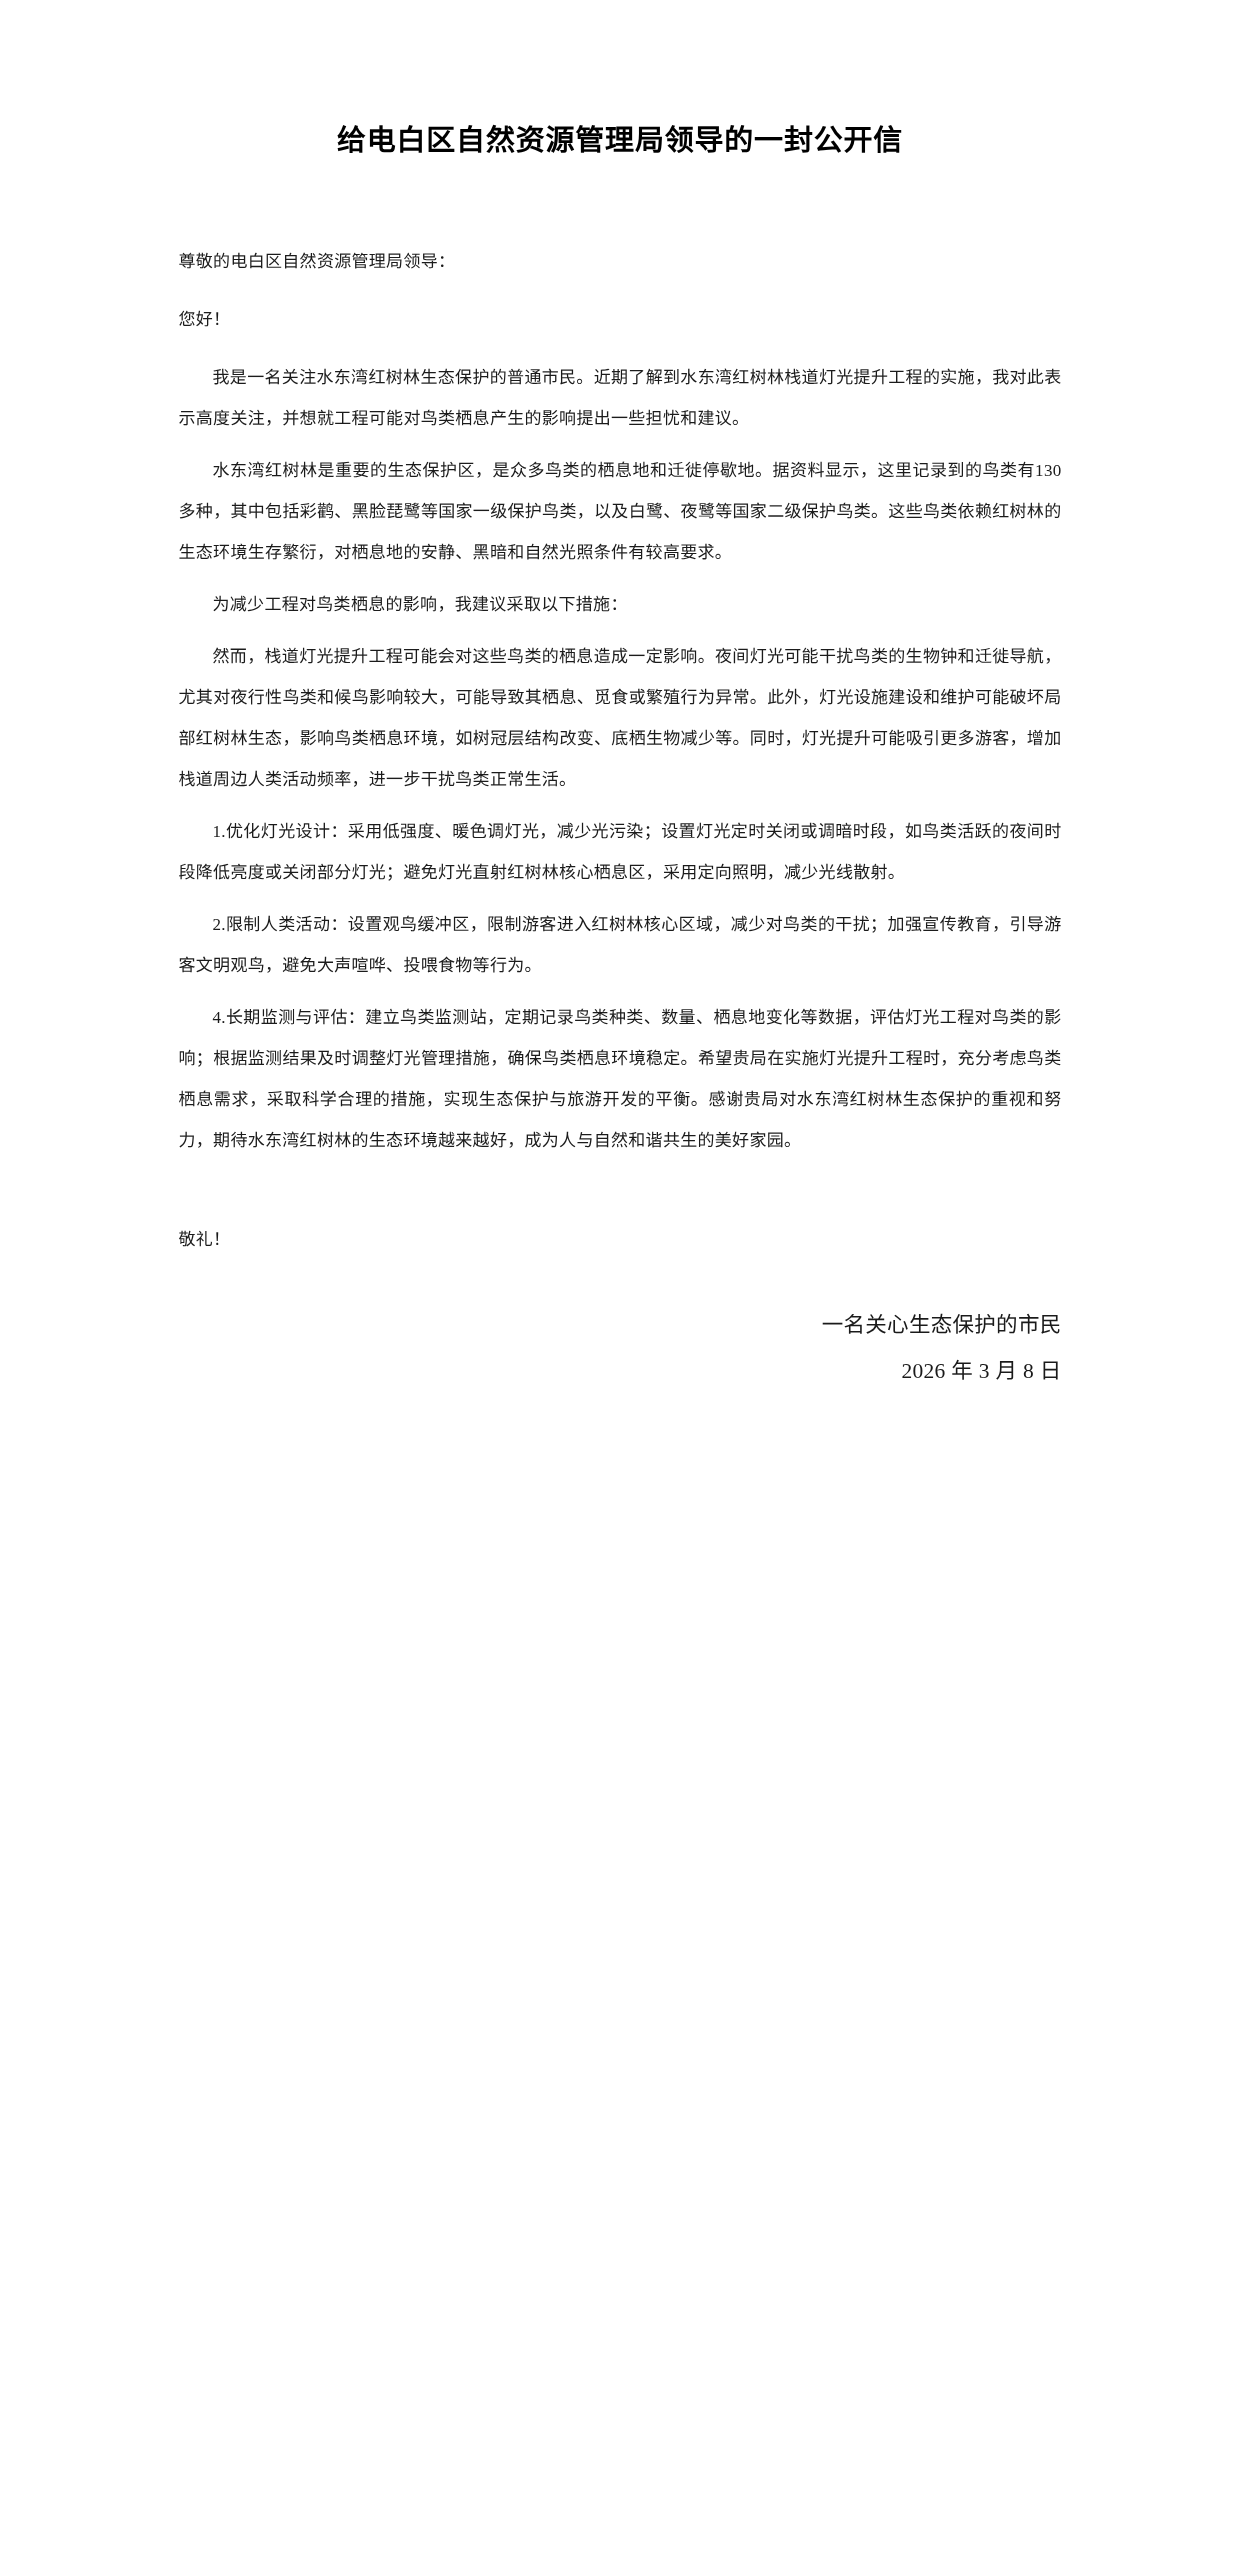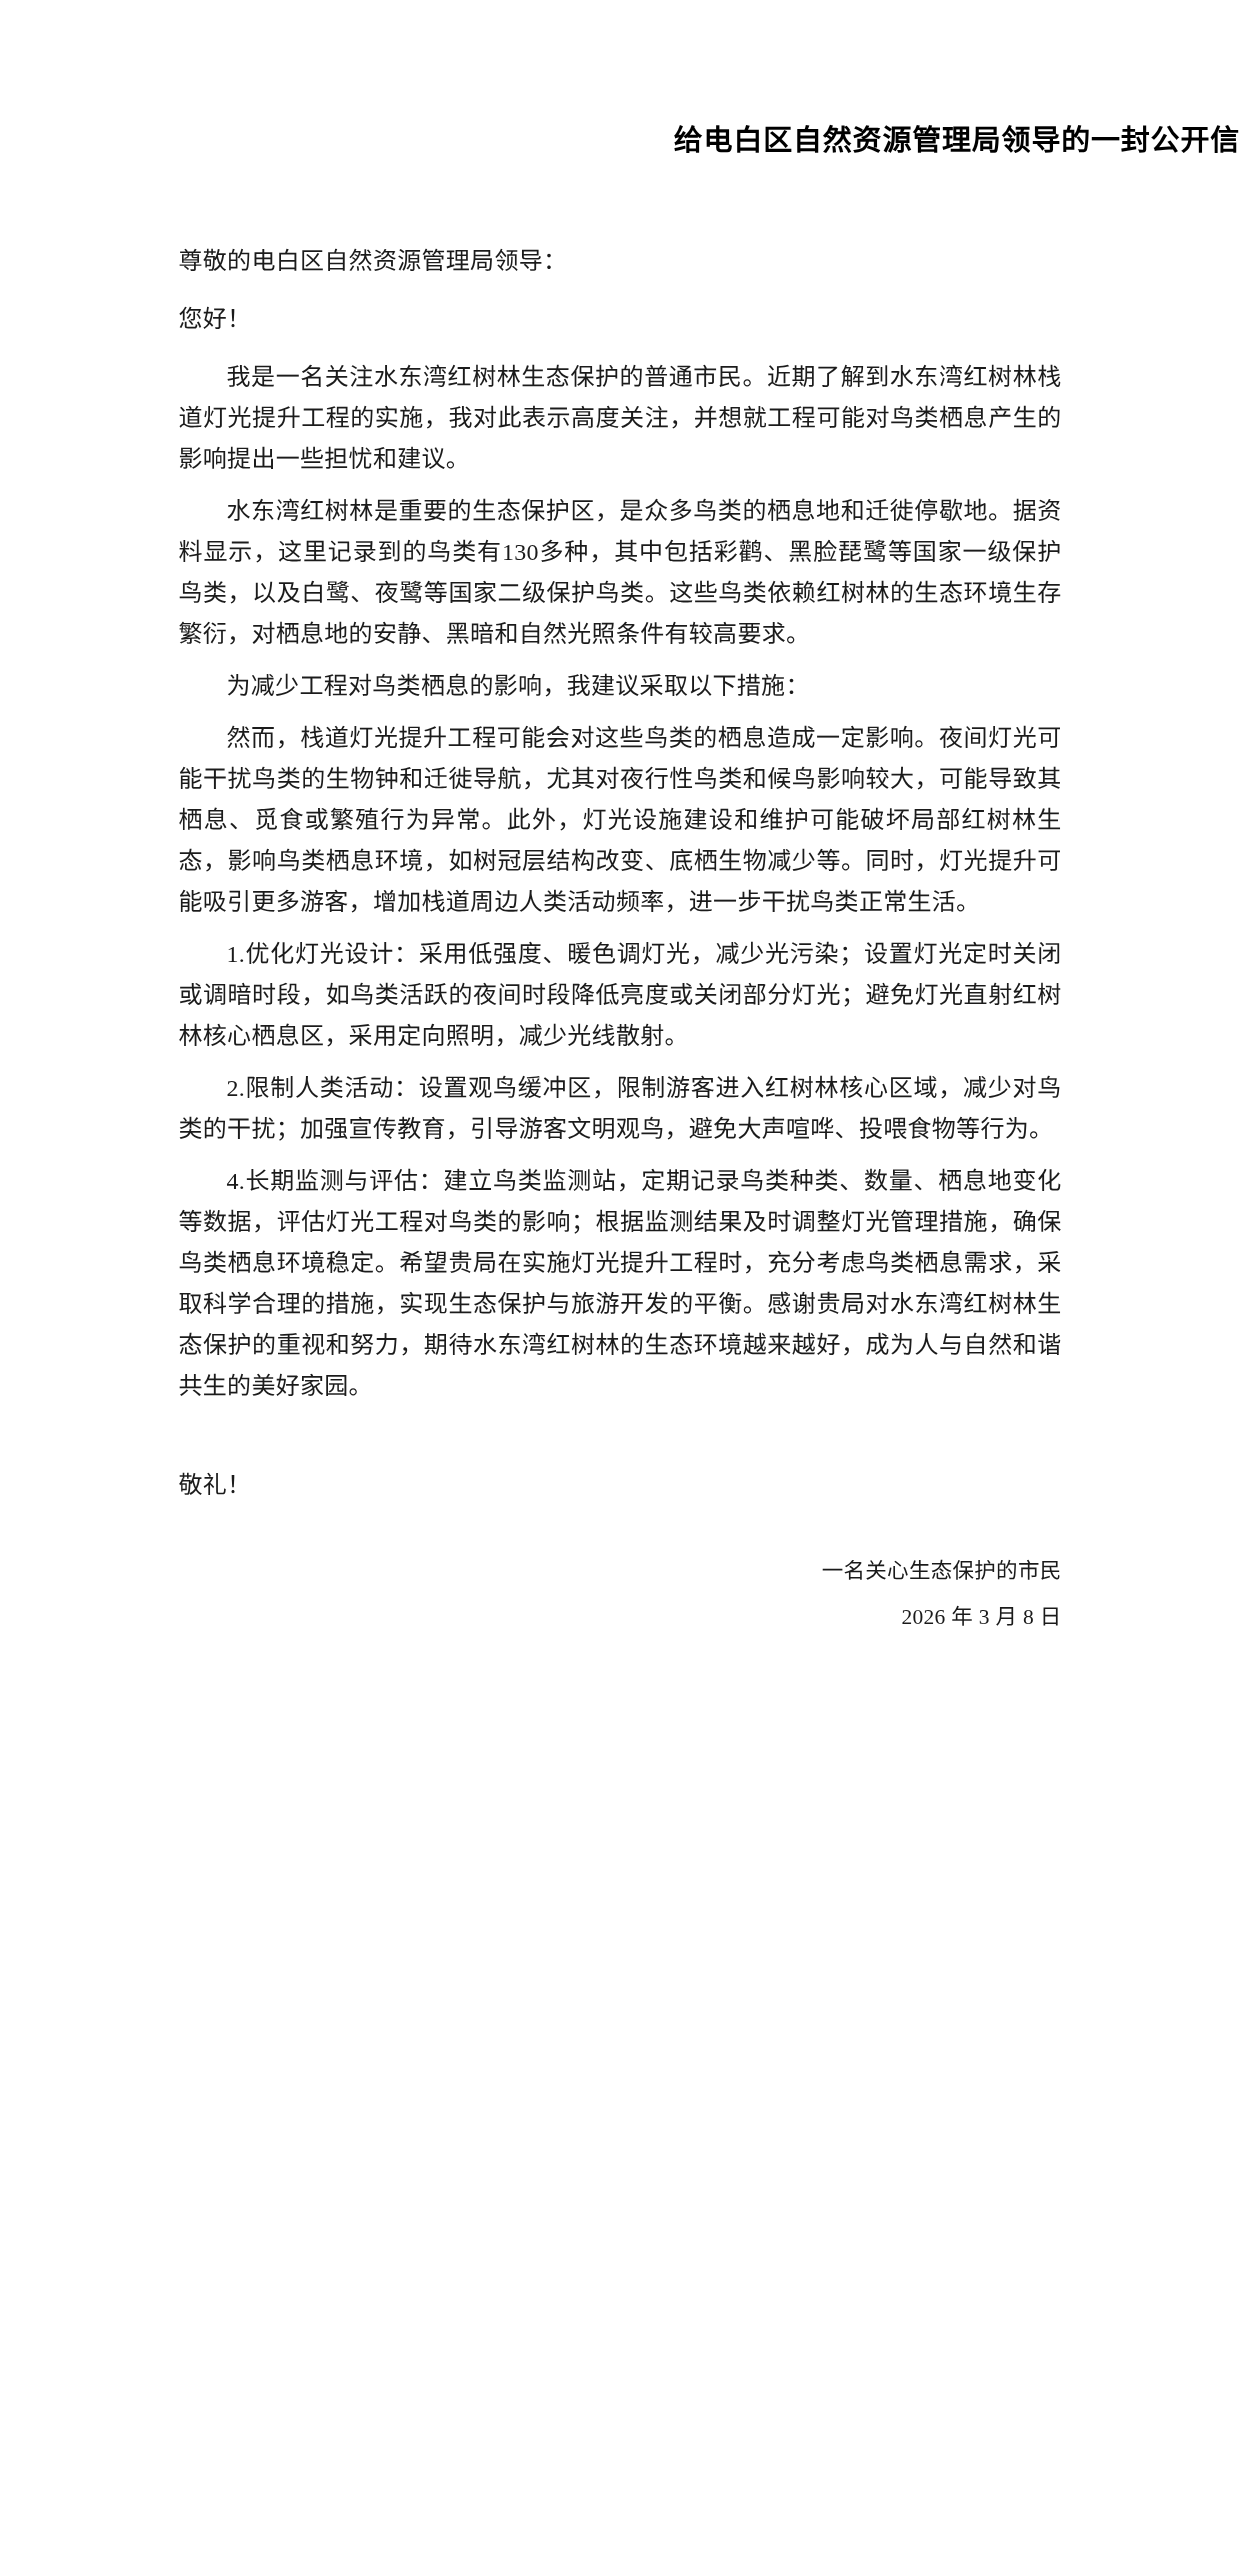--- a/index.html
+++ b/index.html
@@ -16,37 +16,37 @@
   }
   .page {
     width: 1240px;
     min-height: 2576px;
     box-sizing: border-box;
     padding: 0;
     background: #ffffff;
     position: relative;
   }
   .doc-title {
-    text-align: right;
+    text-align: center;
     font-size: 29px;
     font-weight: bold;
     letter-spacing: 0.8px;
     margin: 0;
     padding: 116px 0 0 0;
     color: #000000;
     font-family: "Liberation Serif", "DejaVu Serif", serif;
   }
   .body-wrap {
     margin: 0 auto;
     width: 883px;
     padding-top: 83px;
   }
   p.para {
     margin: 0 0 11px 0;
-    font-size: 24px;
+    font-size: 17px;
     line-height: 41px;
     color: #1b1b1b;
     text-align: justify;
     text-justify: inter-ideograph;
     letter-spacing: 0.3px;
     font-family: "Liberation Serif", "DejaVu Serif", serif;
   }
   p.indent {
     text-indent: 2em;
   }

